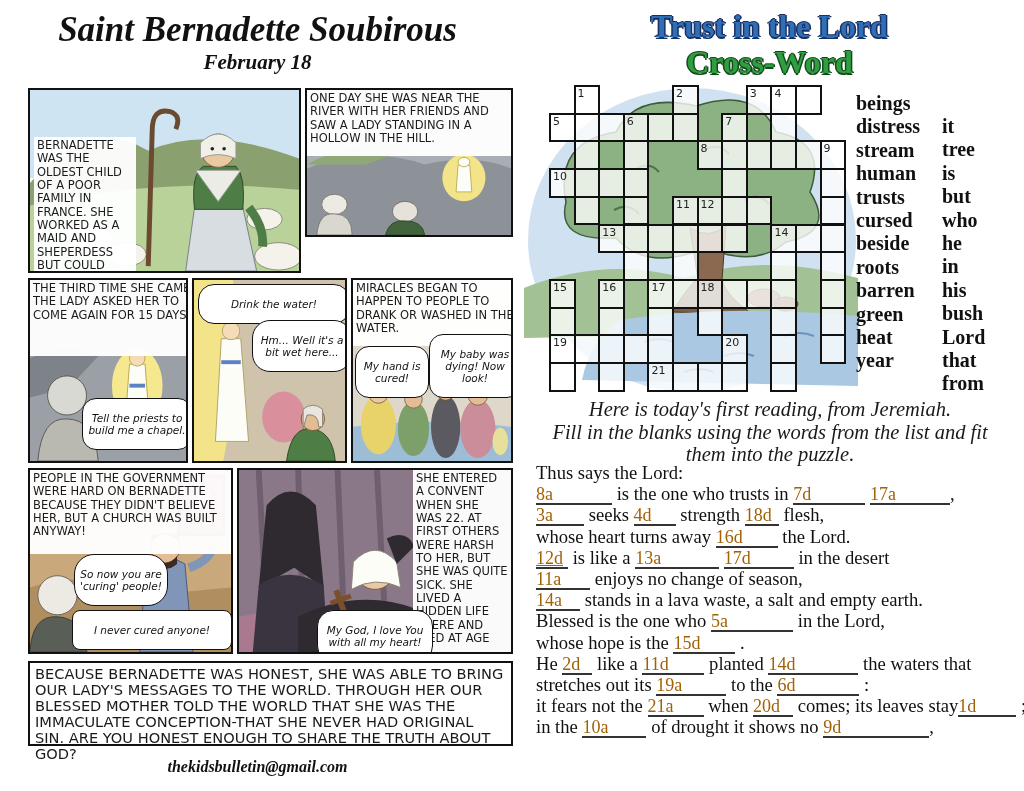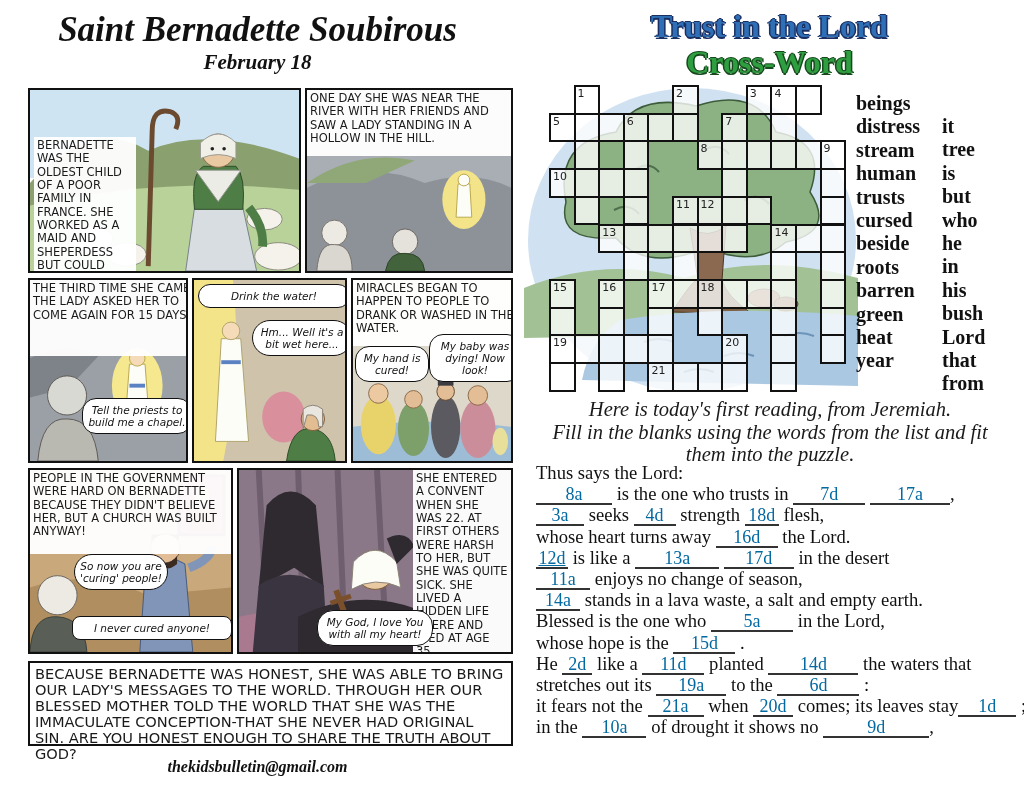--- a/index.html
+++ b/index.html
@@ -9,21 +9,21 @@
   
   .left-title{position:absolute;left:0;top:10px;width:515px;text-align:center;
     font:italic bold 35px "Liberation Serif",serif;color:#111;letter-spacing:0px;}
   .left-subtitle{position:absolute;left:0;top:50px;width:515px;text-align:center;
     font:italic bold 21px "Liberation Serif",serif;color:#111;}
   .panel{position:absolute;background:#fff;border:2px solid #111;box-sizing:border-box;overflow:hidden;}
   .scene{position:absolute;left:0;top:0;width:100%;height:100%;}
   .caption{position:absolute;background:rgba(255,255,255,0.96);color:#1a1a1a;
     font:11.5px/1.16 "DejaVu Sans",sans-serif;padding:2px 3px;}
   .bubble{position:absolute;background:#fff;border:1.6px solid #111;border-radius:14px;
-    font:italic 10.5px/1.15 "DejaVu Sans",sans-serif;color:#111;padding:5px 5px;text-align:center;}
+    font:italic 10.5px/1.15 "DejaVu Sans",sans-serif;color:#111;padding:13px 5px;text-align:center;}
   .conclusion-box{position:absolute;left:28px;top:661px;width:485px;height:85px;
     border:2.5px solid #111;box-sizing:border-box;padding:3px 5px;
     font:14.6px/1.1 "DejaVu Sans",sans-serif;color:#1a1a1a;}
   .footer-email{position:absolute;left:0;top:758px;width:515px;text-align:center;
     font:italic bold 16px "Liberation Serif",serif;color:#111;}
 
   
   .right-title1{position:absolute;left:515px;top:8px;width:509px;text-align:center;
     font:bold 32px "Liberation Serif",serif;color:#2e6fb5;
     text-shadow:-1.5px 0 #1b2f63,1.5px 0 #1b2f63,0 -1.5px #1b2f63,0 1.5px #1b2f63;}
@@ -37,22 +37,22 @@
   .xnum{position:absolute;left:2px;top:0px;font:11px "DejaVu Sans",sans-serif;color:#222;}
   #word-list{position:absolute;left:856px;top:92px;width:166px;}
   .wl-row{display:flex;height:23.4px;}
   .wl-a{width:86px;font:bold 20px "Liberation Serif",serif;color:#111;}
   .wl-b{font:bold 20px "Liberation Serif",serif;color:#111;margin-top:23px;}
   #instructions{position:absolute;left:520px;top:398px;width:500px;text-align:center;
     font:italic 20.5px/1.1 "Liberation Serif",serif;color:#1a1a1a;}
   #reading{position:absolute;left:536px;top:462px;width:486px;
     font:18.6px/21.2px "Liberation Serif",serif;color:#111;white-space:nowrap;}
   .rline{height:21.2px;}
-  .rblank{display:inline-block;border-bottom:2px solid #333;text-align:center;
-    color:#0369a1;font:18px/18px "Liberation Serif",serif;vertical-align:baseline;}
+  .rblank{display:inline-block;border-bottom:2px solid #333;
+    color:#a16207;font:18px/18px "Liberation Serif",serif;vertical-align:baseline;}
 </style>
 </head>
 <body>
 
 <div class="left-title">Saint Bernadette Soubirous</div>
 <div class="left-subtitle">February 18</div>
 
 <div class="panel" style="left:28px;top:88px;width:273px;height:185px;">
   <svg class="scene" viewBox="0 0 273 185" preserveAspectRatio="none">
     <rect x="0" y="0" width="273" height="90" fill="#cfe4f2"></rect>
@@ -71,21 +71,21 @@
       <path d="M173,54 Q191,36 209,54 L209,70 Q191,62 173,70 Z" fill="#f0efe8" stroke="#9a9a94"></path>
       <circle cx="185" cy="60" r="1.8" fill="#222"></circle>
       <circle cx="197" cy="60" r="1.8" fill="#222"></circle>
       <path d="M222,120 Q238,140 236,160" stroke="#4e7d46" stroke-width="9" fill="none"></path>
     </g>
     <path d="M120,180 L124,42 Q124,18 142,22 Q154,26 148,40" stroke="#6b4a2f" stroke-width="5" fill="none"></path>
   </svg>
   <div class="caption" style="left:4px;top:0;width:96px;height:185px;margin-top:47px;">BERNADETTE WAS THE OLDEST CHILD OF A POOR FAMILY IN FRANCE. SHE WORKED AS A MAID AND SHEPERDESS BUT COULD NOT READ OR WRITE.</div>
 </div>
 
-<div class="panel" style="left:305px;top:88px;width:208px;height:185px;">
+<div class="panel" style="left:305px;top:88px;width:208px;height:149px;">
   <svg class="scene" viewBox="0 0 208 185" preserveAspectRatio="none">
     <rect x="0" y="0" width="208" height="185" fill="#a9aeb5"></rect>
     <path d="M0,100 Q60,70 120,95 Q170,80 208,100 L208,185 L0,185 Z" fill="#8d9299"></path>
     <path d="M0,95 Q50,60 110,72 L60,95 Z" fill="#90a878"></path>
     <ellipse cx="160" cy="112" rx="22" ry="30" fill="#f3e48a"></ellipse>
     <path d="M154,96 L166,96 L168,130 L152,130 Z" fill="#fdfdf8" stroke="#b9a84e"></path>
     <circle cx="160" cy="92" r="6" fill="#fdfdf8" stroke="#b9a84e"></circle>
     <circle cx="28" cy="146" r="13" fill="#eceae2" stroke="#77716b"></circle>
     <path d="M10,185 Q12,156 28,158 Q46,158 46,185 Z" fill="#d9d7cf" stroke="#77716b"></path>
     <circle cx="100" cy="155" r="13" fill="#e4e2da" stroke="#6b6560"></circle>
@@ -165,21 +165,21 @@
       <path d="M124,72 Q138,60 152,72 L152,66 L124,66 Z" fill="#3a2a20"></path>
       <path d="M162,100 Q184,92 186,78" stroke="#8195b8" stroke-width="9" fill="none"></path>
     </g>
     <g>
       <circle cx="28" cy="128" r="20" fill="#eceae2" stroke="#6b6560"></circle>
       <path d="M0,186 Q2,148 28,150 Q56,152 58,186 Z" fill="#595f57" stroke="#3a3f38"></path>
     </g>
   </svg>
   <div class="caption" style="left:0;top:0;width:203px;height:80px;">PEOPLE IN THE GOVERNMENT WERE HARD ON BERNADETTE BECAUSE THEY DIDN'T BELIEVE HER, BUT A CHURCH WAS BUILT ANYWAY!</div>
   <div class="bubble" style="left:44px;top:84px;width:82px;border-radius:20px;">So now you are 'curing' people!</div>
-  <div class="bubble" style="left:42px;top:146px;width:148px;border-radius:8px;">I never cured anyone!</div>
+  <div class="bubble" style="left:42px;top:140px;width:148px;border-radius:8px;">I never cured anyone!</div>
 </div>
 
 <div class="panel" style="left:237px;top:468px;width:276px;height:186px;">
   <svg class="scene" viewBox="0 0 276 186" preserveAspectRatio="none">
     <rect x="0" y="0" width="276" height="186" fill="#8a7888"></rect>
     <path d="M20,0 L30,186 M60,0 L66,186 M100,0 L108,186 M140,0 L150,186" stroke="#6e5e6e" stroke-width="6"></path>
     <path d="M0,150 Q90,130 180,150 L180,186 L0,186 Z" fill="#a8798f"></path>
     <g>
       <circle cx="52" cy="52" r="18" fill="#e9c9a2" stroke="#7d5b38"></circle>
       <path d="M30,42 Q52,16 74,42 L74,70 Q52,58 30,70 Z" fill="#fdfdf8" stroke="#8b8378"></path>

